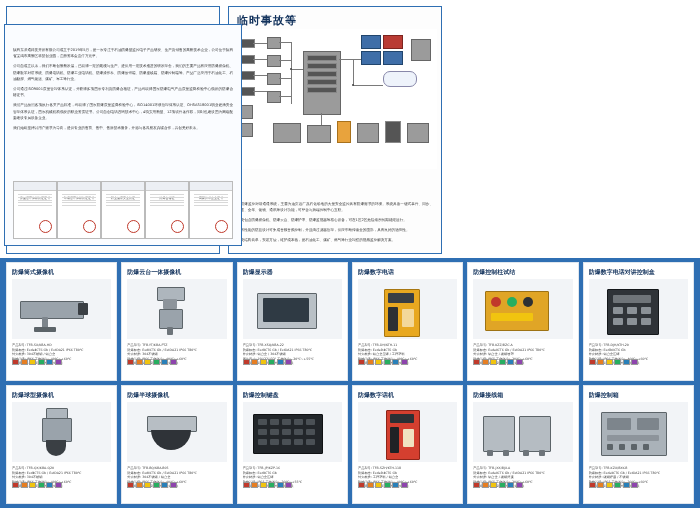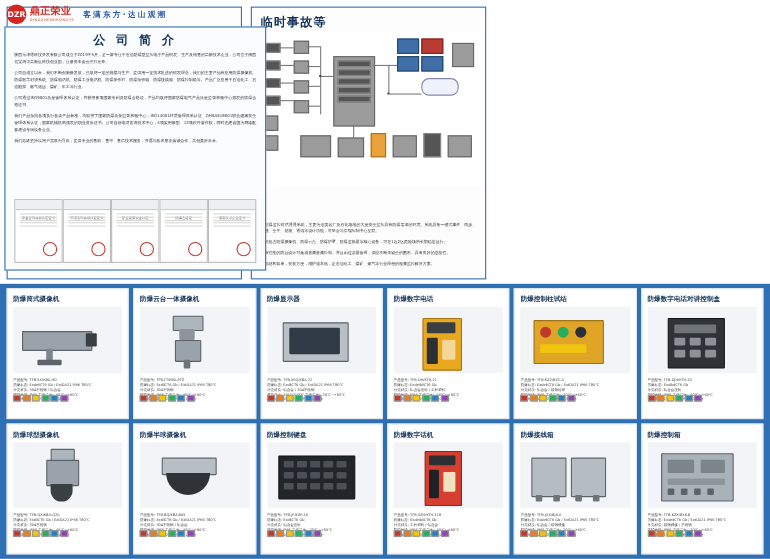--- a/index.html
+++ b/index.html
@@ -258,31 +258,22 @@
         <div class="panel-text">
           <p>该防爆监控对话通通系统，主要为油页岩厂及石化场地的大量安全监控具有防爆需求的环境。系统具备一键式事件、同步、广播、全年、储物、通讯等设计功能，可整合与后端控制中心互联。</p>
           <p>系统包含防爆摄像机、防爆云台、防爆护罩、防爆监视器等核心设备，可在1区2区危险场所长期稳定运行。</p>
           <p>具有性能的防且设计可集成音频音频控制，并且由过滤器管理，供应不断传输全的图形，具有良好的适应性。</p>
           <p>系统结构简单，安装方便，维护成本低，是石油化工、煤矿、燃气等行业理想的视频监控解决方案。</p>
         </div>
       </div>
     </div>
 
     <div id="panel-right">
-      <div class="logo-row">
-        <div class="logo-mark">DZR</div>
-        <div>
-          <div class="logo-text">鼎正荣业</div>
-          <div class="logo-sub">DINGZHENGRONGYE</div>
-        </div>
-        <div class="slogan" style="margin-left:8px;">客满东方·达山观潮</div>
-      </div>
 
       <div class="company-box">
-        <div class="company-title">公 司 简 介</div>
         <div class="company-body">
           <p>陕西东泽通科技开发有限公司成立于2019年5月，是一家专注于石油防爆型监控电子产品研发、生产及销售的高新技术企业，公司位于陕西省宝鸡市高新区科技创业园，注册资本金壹仟万元整。</p>
           <p>公司自成立以来，我们不断创新新发展，已取得一定的规模与生产。提供用一定技术推进的研发理念，我们的主要产品有应用防爆摄像机、防爆数字对讲系统、防爆电话机、防爆工业电话机、防爆操作柱、防爆按钮箱、防爆接线箱、防爆控制箱等。产品广泛应用于石油化工、石油勘探、燃气储运、煤矿、军工等行业。</p>
           <p>公司通过ISO9001质量管理体系认证，并获得多项国家专利及防爆合格证，产品均取得国家防爆电气产品质量监督检验中心颁发的防爆合格证书。</p>
           <p>我们产品按照各项执行各类产品标准，均取得了国家防爆质量监督检验中心，ISO14001环境管理体系认证、OHSAS18001职业健康安全管理体系认证，国家机械机构颁发的职业资质证书。公司自创电话咨询技术中心，4项实用新型、12项软件著作权，同时也建设国为网络配套建设专属设备企业。</p>
           <p>我们始终坚持以用户需求为导向，提供专业的售前、售中、售后技术服务，并愿与各界朋友真诚合作，共创美好未来。</p>
         </div>
 
         <div class="cert-row">
           <div class="cert">

